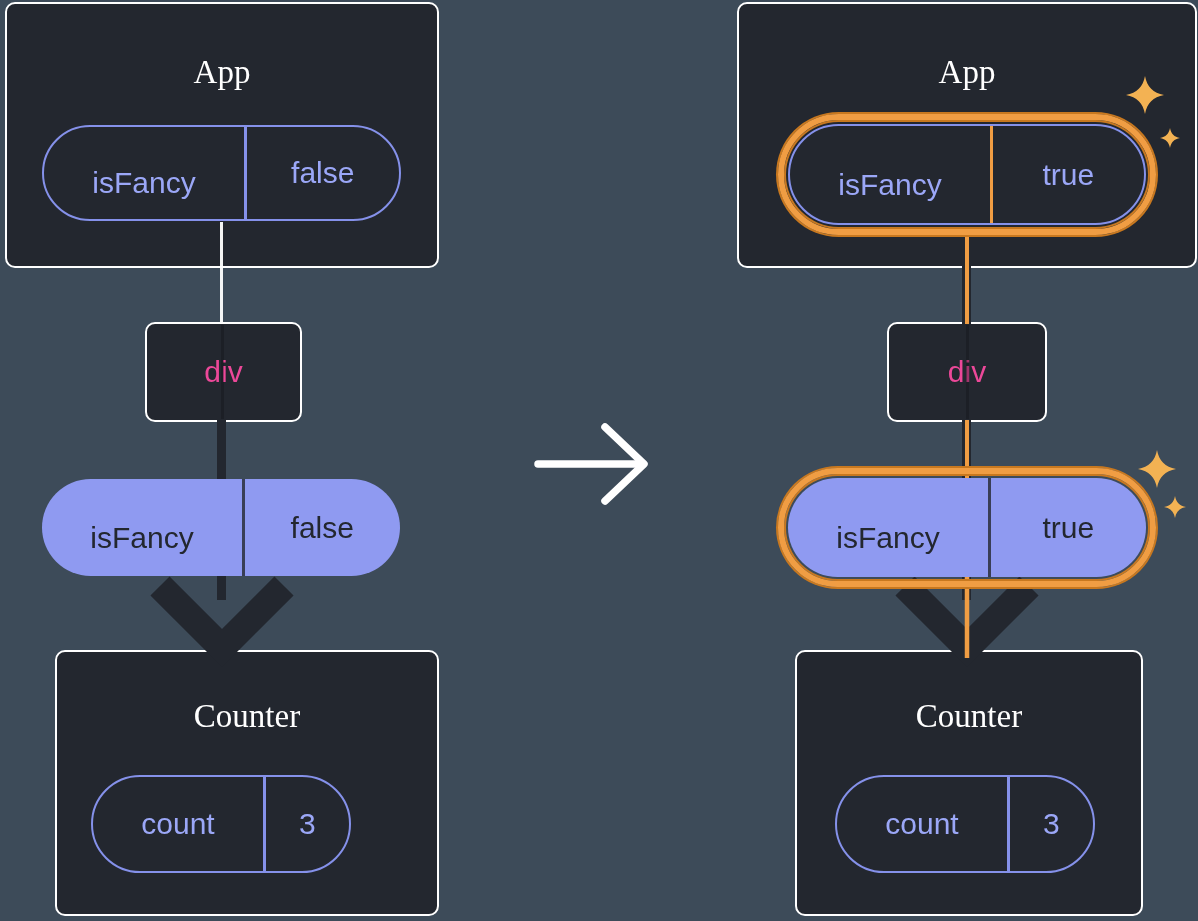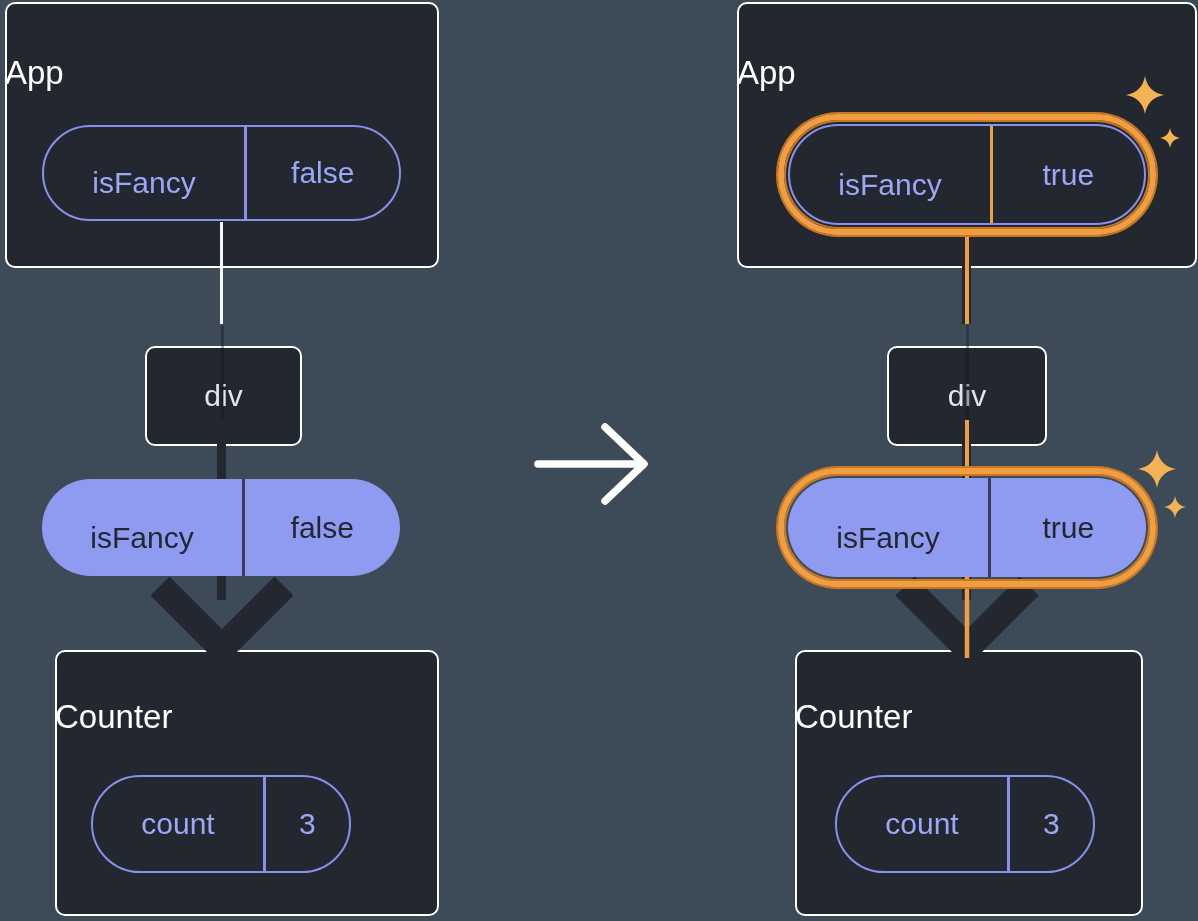--- a/index.html
+++ b/index.html
@@ -20,26 +20,26 @@
     position:relative;width:1198px;height:921px;overflow:hidden;
     background:var(--background);
     font-family:"Liberation Sans","DejaVu Sans",sans-serif;
   }
   .card{
     position:absolute;background:var(--card);
     border:2.5px solid var(--card-border);
     border-radius:10px;box-sizing:border-box;z-index:1;
   }
   .card-title{
-    position:absolute;text-align:left;color:#fff;
-    font-size:33px;font-weight:500;z-index:2;
+    position:absolute;text-align:center;color:#fff;
+    font-size:33px;font-weight:500;z-index:2;font-family:Liberation Serif, serif;
   }
   .div-card{
     display:flex;align-items:center;justify-content:center;
-    color:#e5e5e5;font-size:30px;font-weight:500;margin-top:24px;
+    color:#ec4899;font-size:30px;font-weight:500;
   }
   .pill{
     position:absolute;display:flex;align-items:stretch;
     border-radius:999px;box-sizing:border-box;z-index:6;overflow:hidden;
   }
   .pill.outline{border:2.5px solid var(--purple-border);color:var(--purple-text);background:transparent;}
   .pill.filled{background:var(--pill-fill);color:var(--dark-text);}
   .pill .cell{display:flex;align-items:center;justify-content:center;font-size:30px;}
   .pill .key{flex:0 0 auto;}
   .pill .value{flex:1 1 auto;}

